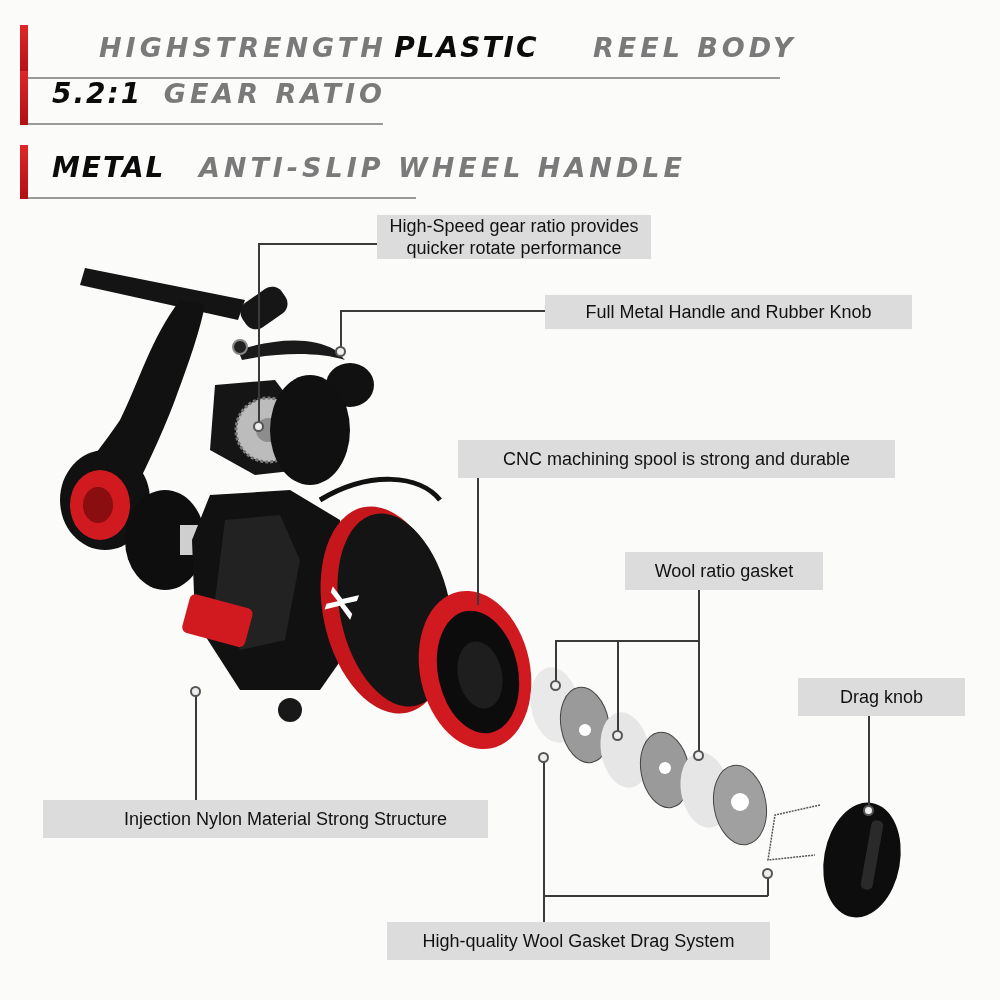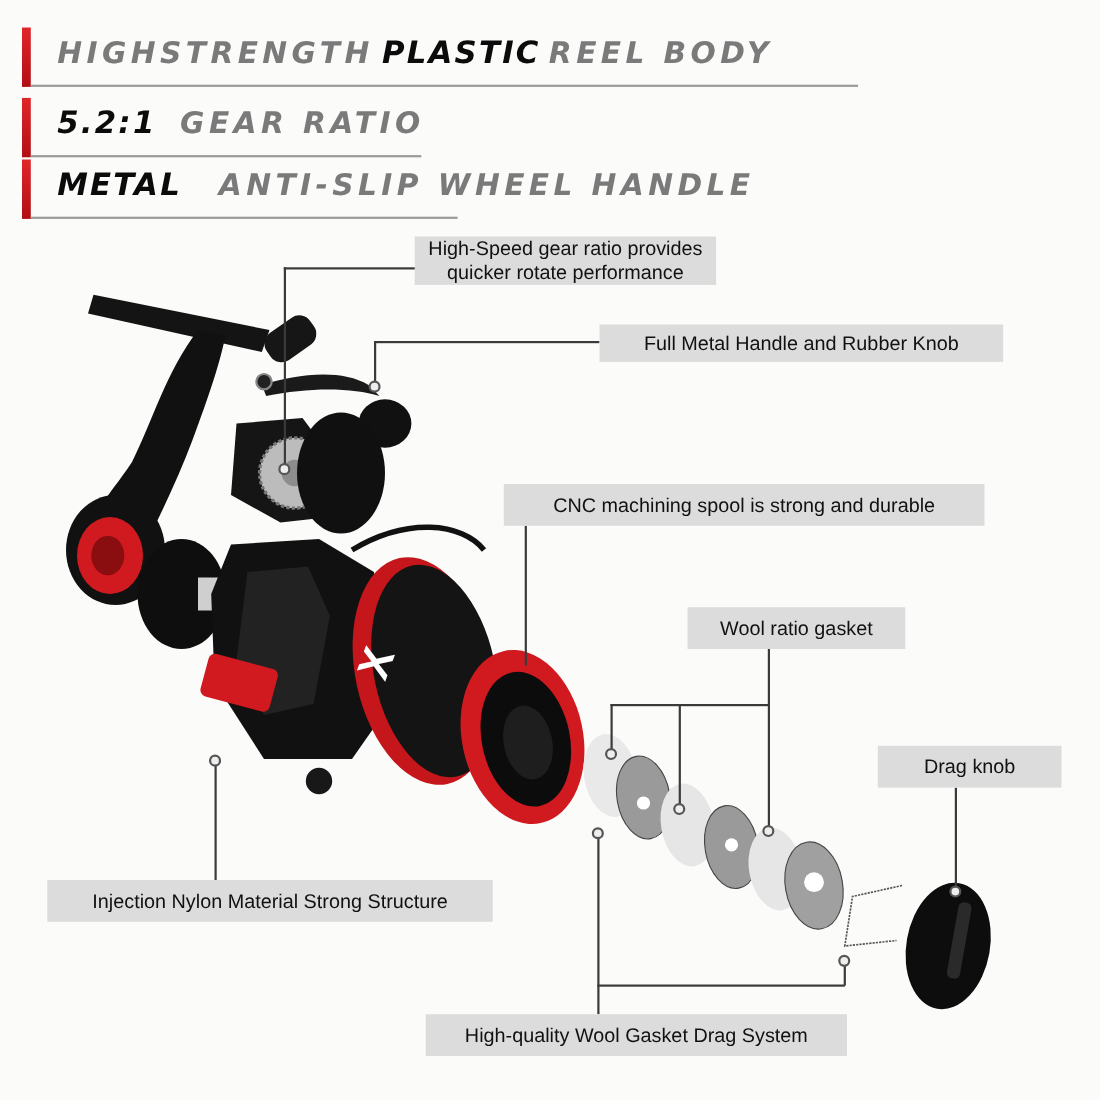--- a/index.html
+++ b/index.html
@@ -5,40 +5,40 @@
   html, body { margin:0; padding:0; }
   body { width:1000px; height:1000px; background:#fbfcfa; position:relative; overflow:hidden;
          font-family:"Liberation Sans", sans-serif; }
   .hrow { position:absolute; left:20px; height:54px; }
   .hrow .bar { position:absolute; left:0; top:0; width:8px; height:100%;
                background:linear-gradient(180deg,#e0262a,#b10f14); }
   .hrow .line { position:absolute; left:8px; bottom:0; height:2px; background:#9a9a9a; }
   .hrow .txt { position:absolute; left:32px; top:6px; white-space:nowrap; font-style:italic;
                text-transform:uppercase; letter-spacing:3px; }
   .hrow .bold { font-family:"DejaVu Sans", sans-serif; font-weight:bold; font-size:28px; color:#0b0b0b; letter-spacing:2px; }
-  .hrow .light { font-family:"DejaVu Sans", sans-serif; font-size:27px; color:#7a7a7a; font-weight:bold; letter-spacing:4px; }
+  .hrow .light { font-family:"DejaVu Sans", sans-serif; font-size:27px; color:#7a7a7a; font-weight:bold; letter-spacing:4px;margin-left:47px; }
   .label { position:absolute; background:#dcdcdc; color:#111; font-size:18px; text-align:center;
            display:flex; align-items:center; justify-content:center; line-height:22px; }
   .ln { position:absolute; background:#3a3a3a; }
   .dot { position:absolute; width:7px; height:7px; border:2px solid #555; border-radius:50%; background:#eee; }
   svg { position:absolute; left:0; top:0; }
 </style>
 </head>
 <body>
 
 <div class="hrow" style="top:25px;width:760px;">
   <div class="bar"></div>
   <div class="line" style="width:752px;"></div>
   <div class="txt">
     <span class="light">Highstrength</span>
     <span class="bold">Plastic</span>
     <span class="light">Reel Body</span>
   </div>
 </div>
-<div class="hrow" style="top:89px;width:370px;padding-left:18px;">
+<div class="hrow" style="top:71px;width:370px;padding-left:18px;">
   <div class="bar"></div>
   <div class="line" style="width:355px;"></div>
   <div class="txt">
     <span class="bold">5.2:1</span>
     <span class="light" style="margin-left:14px;">Gear Ratio</span>
   </div>
 </div>
 <div class="hrow" style="top:145px;width:400px;">
   <div class="bar"></div>
   <div class="line" style="width:388px;"></div>
@@ -143,14 +143,14 @@
 <div class="dot" style="left:762px;top:868px;"></div>
 
 <div class="label" style="left:377px;top:215px;width:274px;height:44px;flex-direction:column;">
   <span>High-Speed gear ratio provides</span>
   <span>quicker rotate performance</span>
 </div>
 <div class="label" style="left:545px;top:295px;width:367px;height:34px;">Full Metal Handle and Rubber Knob</div>
 <div class="label" style="left:458px;top:440px;width:437px;height:38px;">CNC machining spool is strong and durable</div>
 <div class="label" style="left:625px;top:552px;width:198px;height:38px;">Wool ratio gasket</div>
 <div class="label" style="left:798px;top:678px;width:167px;height:38px;">Drag knob</div>
-<div class="label" style="left:43px;top:800px;width:405px;height:38px;">Injection Nylon Material Strong Structure</div>
+<div class="label" style="left:43px;top:800px;width:405px;height:38px;padding-left:40px;">Injection Nylon Material Strong Structure</div>
 <div class="label" style="left:387px;top:922px;width:383px;height:38px;">High-quality Wool Gasket Drag System</div>
 
 </body></html>

